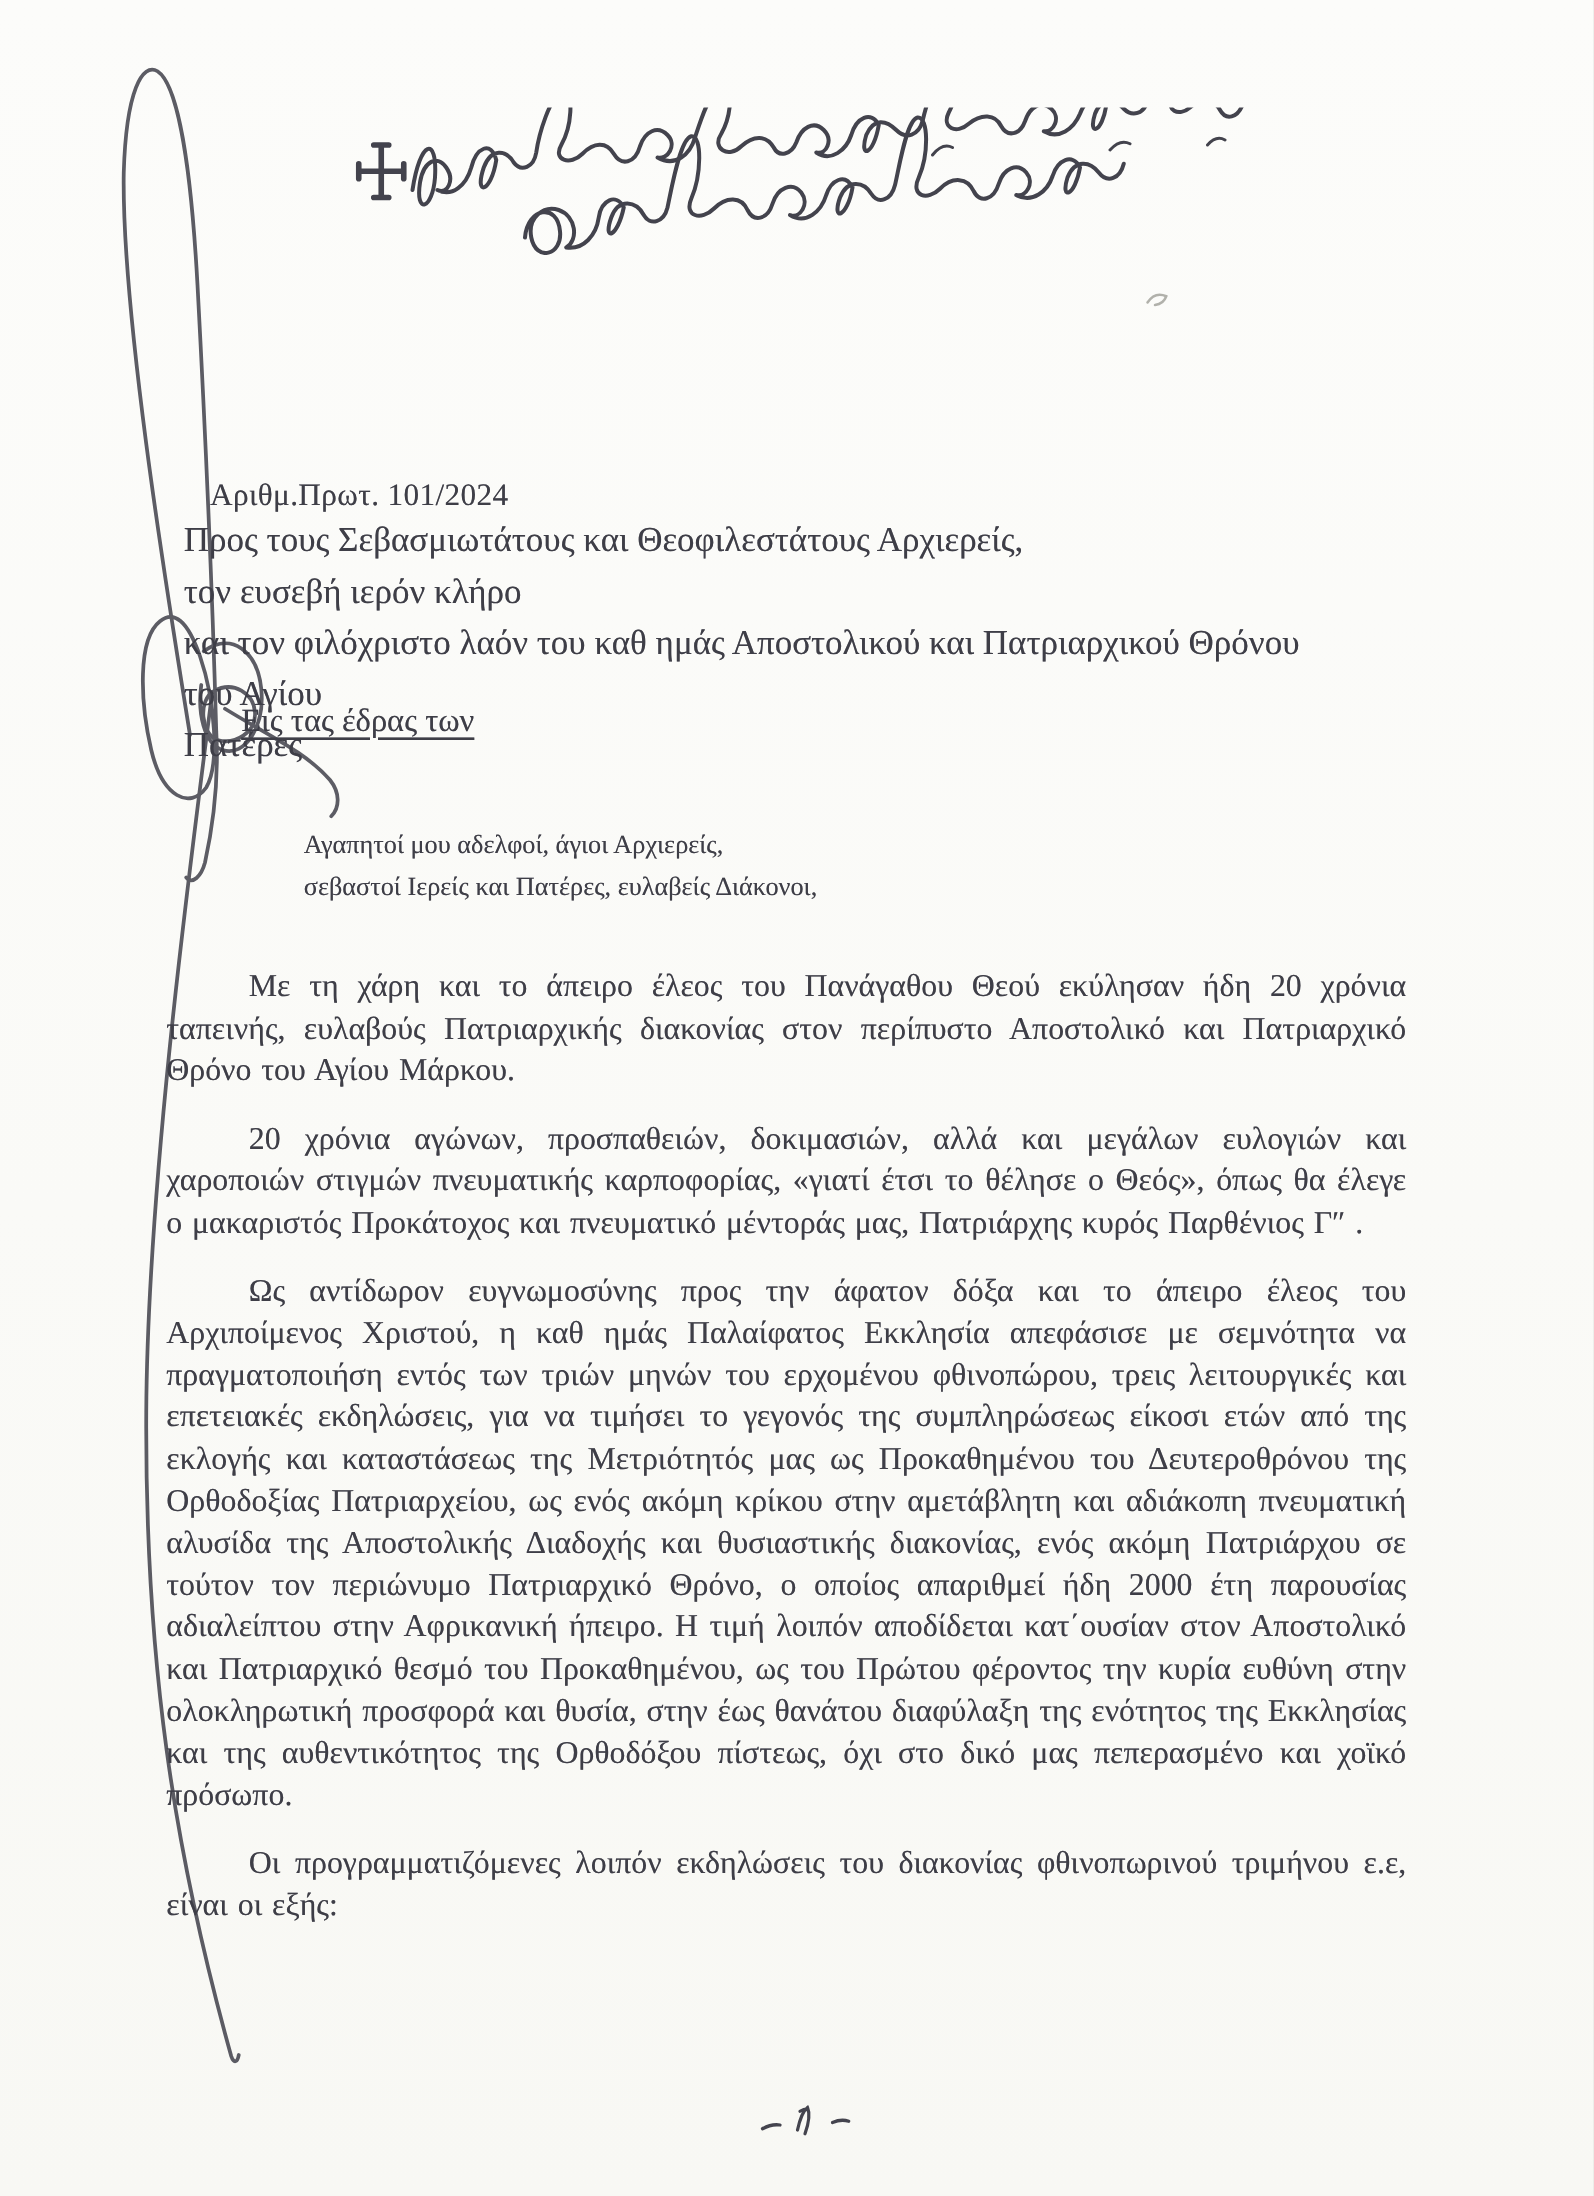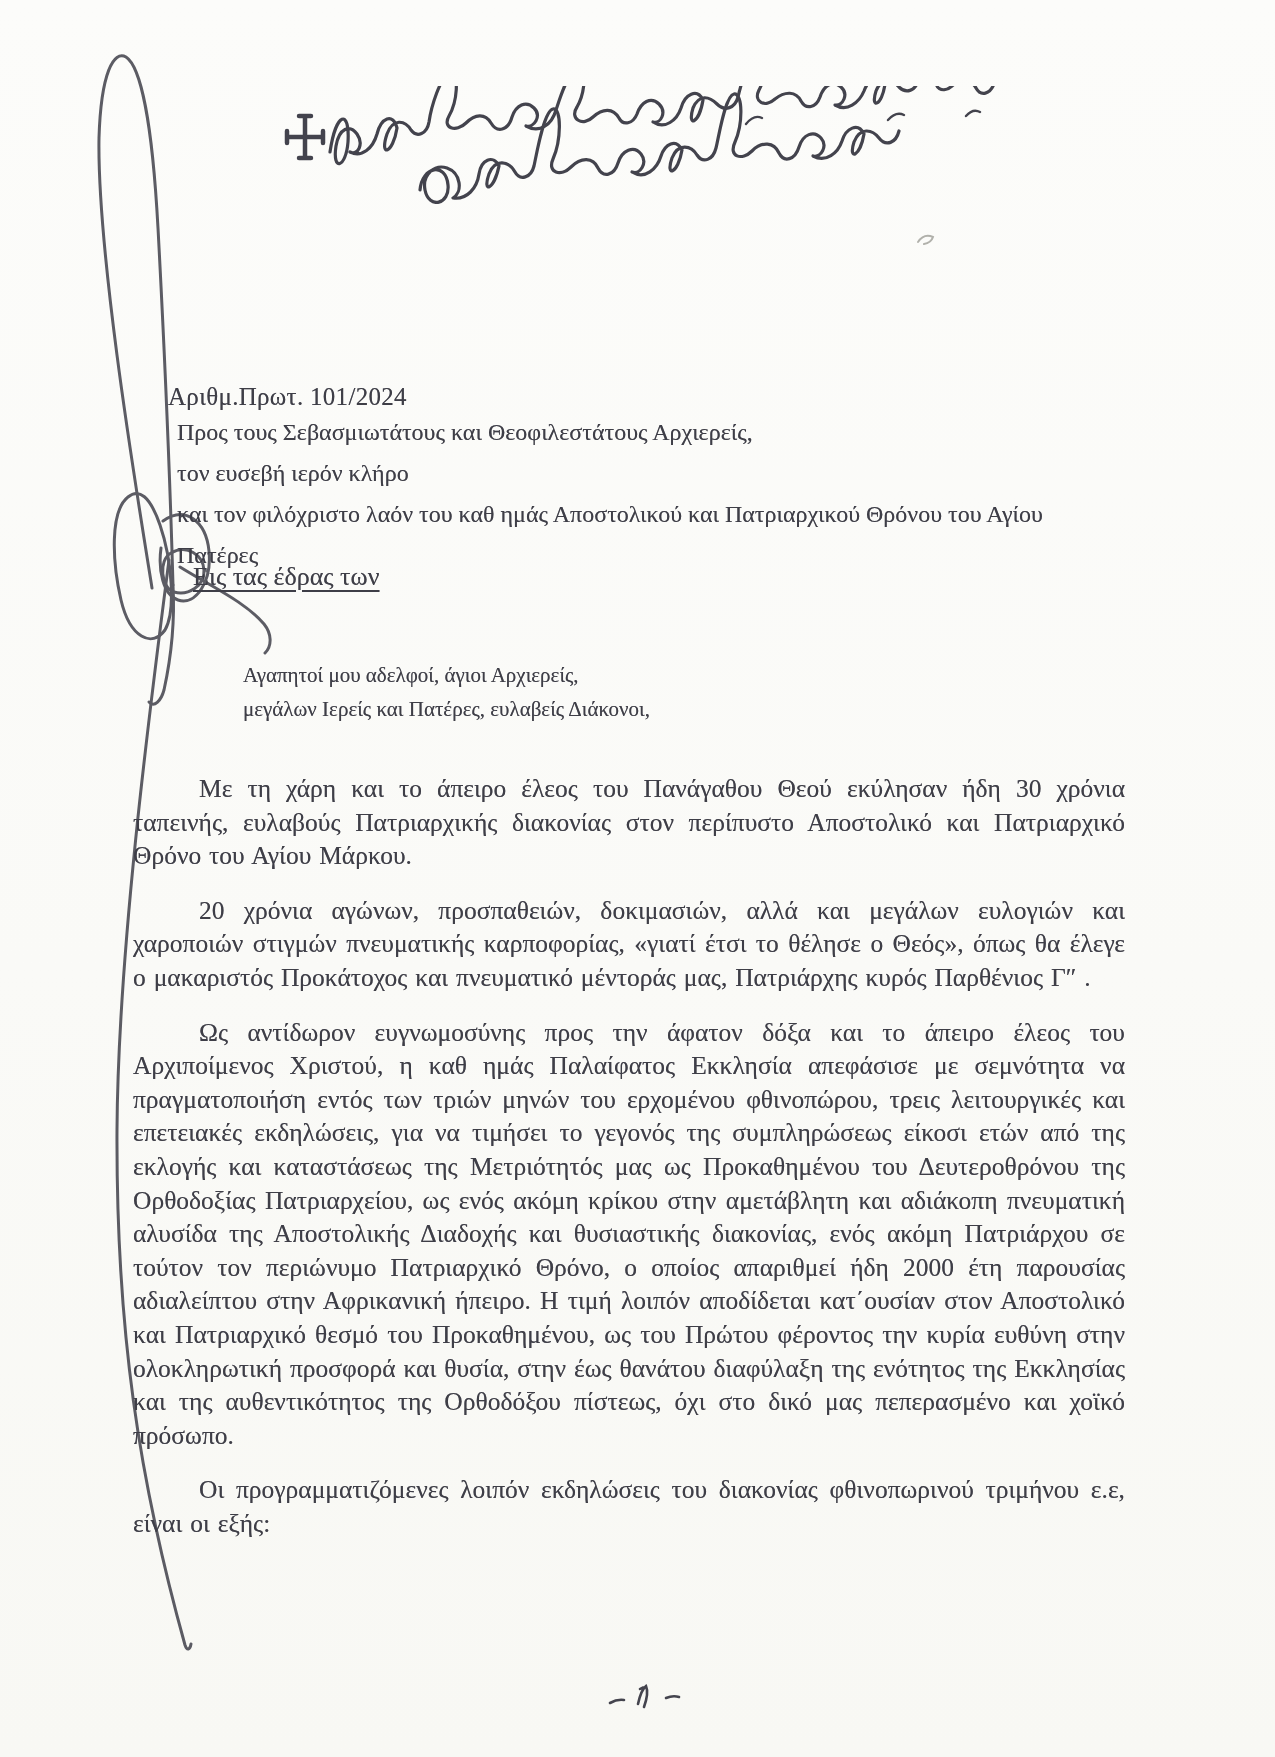--- a/index.html
+++ b/index.html
@@ -11,22 +11,22 @@
     overflow:hidden;
     font-family:"Liberation Serif","DejaVu Serif",serif;
     color:#3e3e47;
   }
   .ink-soft{text-shadow:0 0 0.5px rgba(62,62,72,.55);}
   .ref{
     position:absolute;left:168px;top:383px;
     font-size:25px;letter-spacing:.3px;
   }
   .recipient{
-    position:absolute;left:177px;top:412px;width:900px;
-    font-size:24px;line-height:41px;
+    position:absolute;left:147px;top:412px;width:900px;
+    font-size:28px;line-height:41px;
   }
   .delivery{
     position:absolute;left:177px;top:562px;
     font-size:26px;
     text-decoration:underline;
     text-underline-offset:5px;
     text-decoration-thickness:2px;
     margin-left:16px;
   }
   .salutation{
@@ -76,25 +76,25 @@
     <div>Προς τους Σεβασμιωτάτους και Θεοφιλεστάτους Αρχιερείς,</div>
     <div>τον ευσεβή ιερόν κλήρο</div>
     <div>και τον φιλόχριστο λαόν του καθ ημάς Αποστολικού και Πατριαρχικού Θρόνου του Αγίου</div>
     <div>Πατέρες</div>
   </div>
 
   <div class="delivery ink-soft">Εις τας έδρας των</div>
 
   <div class="salutation ink-soft">
     <div>Αγαπητοί μου αδελφοί, άγιοι Αρχιερείς,</div>
-    <div>μεγάλων Ιερείς και Πατέρες, ευλαβείς Διάκονοι,</div>
+    <div>σεβαστοί Ιερείς και Πατέρες, ευλαβείς Διάκονοι,</div>
   </div>
 
   <div class="body-block ink-soft">
-    <p>Με τη χάρη και το άπειρο έλεος του Πανάγαθου Θεού εκύλησαν ήδη 30 χρόνια ταπεινής, ευλαβούς Πατριαρχικής διακονίας στον περίπυστο Αποστολικό και Πατριαρχικό Θρόνο του Αγίου Μάρκου.</p>
+    <p>Με τη χάρη και το άπειρο έλεος του Πανάγαθου Θεού εκύλησαν ήδη 20 χρόνια ταπεινής, ευλαβούς Πατριαρχικής διακονίας στον περίπυστο Αποστολικό και Πατριαρχικό Θρόνο του Αγίου Μάρκου.</p>
     <p>20 χρόνια αγώνων, προσπαθειών, δοκιμασιών, αλλά και μεγάλων ευλογιών και χαροποιών στιγμών πνευματικής καρποφορίας, «γιατί έτσι το θέλησε ο Θεός», όπως θα έλεγε ο μακαριστός Προκάτοχος και πνευματικό μέντοράς μας, Πατριάρχης κυρός Παρθένιος Γ″ .</p>
     <p>Ως αντίδωρον ευγνωμοσύνης προς την άφατον δόξα και το άπειρο έλεος του Αρχιποίμενος Χριστού, η καθ ημάς Παλαίφατος Εκκλησία απεφάσισε με σεμνότητα να πραγματοποιήση εντός των τριών μηνών του ερχομένου φθινοπώρου, τρεις λειτουργικές και επετειακές εκδηλώσεις, για να τιμήσει το γεγονός της συμπληρώσεως είκοσι ετών από της εκλογής και καταστάσεως της Μετριότητός μας ως Προκαθημένου του Δευτεροθρόνου της Ορθοδοξίας Πατριαρχείου, ως ενός ακόμη κρίκου στην αμετάβλητη και αδιάκοπη πνευματική αλυσίδα της Αποστολικής Διαδοχής και θυσιαστικής διακονίας, ενός ακόμη Πατριάρχου σε τούτον τον περιώνυμο Πατριαρχικό Θρόνο, ο οποίος απαριθμεί ήδη 2000 έτη παρουσίας αδιαλείπτου στην Αφρικανική ήπειρο. Η τιμή λοιπόν αποδίδεται κατ΄ουσίαν στον Αποστολικό και Πατριαρχικό θεσμό του Προκαθημένου, ως του Πρώτου φέροντος την κυρία ευθύνη στην ολοκληρωτική προσφορά και θυσία, στην έως θανάτου διαφύλαξη της ενότητος της Εκκλησίας και της αυθεντικότητος της Ορθοδόξου πίστεως, όχι στο δικό μας πεπερασμένο και χοϊκό πρόσωπο.</p>
     <p>Οι προγραμματιζόμενες λοιπόν εκδηλώσεις του διακονίας φθινοπωρινού τριμήνου ε.ε, είναι οι εξής:</p>
   </div>
 
   <svg class="pagenum-svg" viewBox="0 0 86 44" fill="none" stroke="#44444e" stroke-width="2.6" stroke-linecap="round">
     <path d="M6,27 q7,-4 14,-3"></path>
     <path d="M34,28 q3,-14 8,-18 q3,7 -2,21 M36,13 q3,-2 6,-2"></path>
     <path d="M62,22 q7,-3 13,-1"></path>
   </svg>

